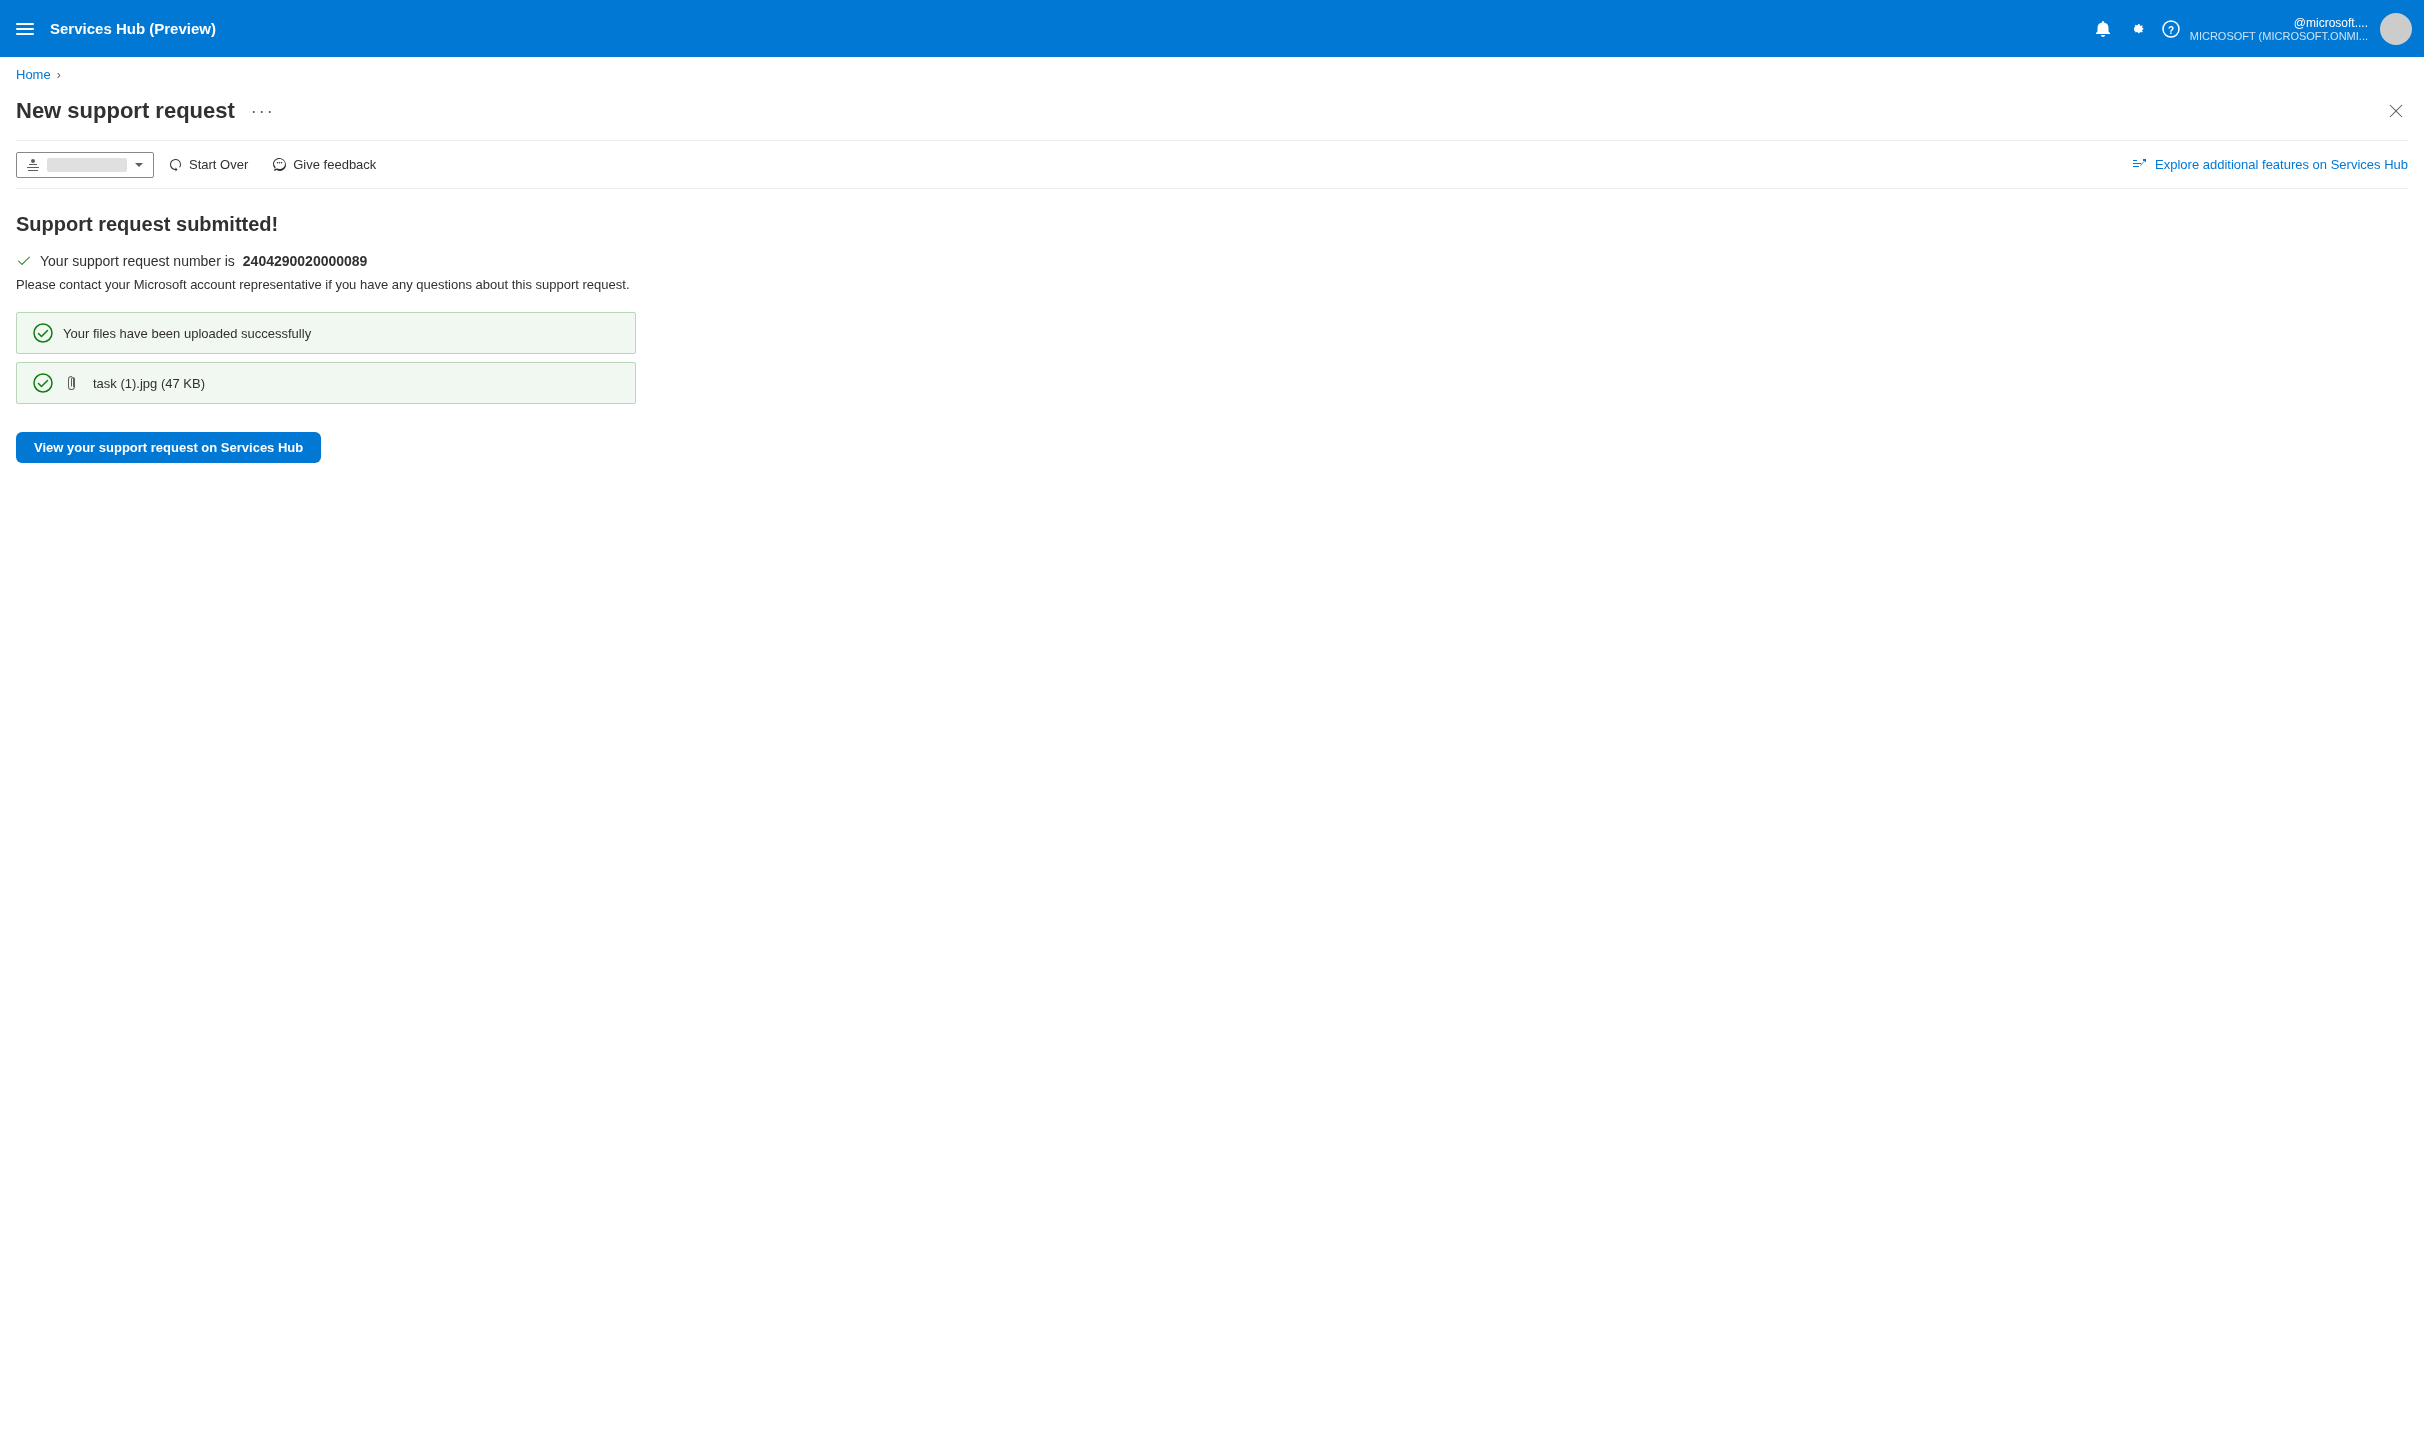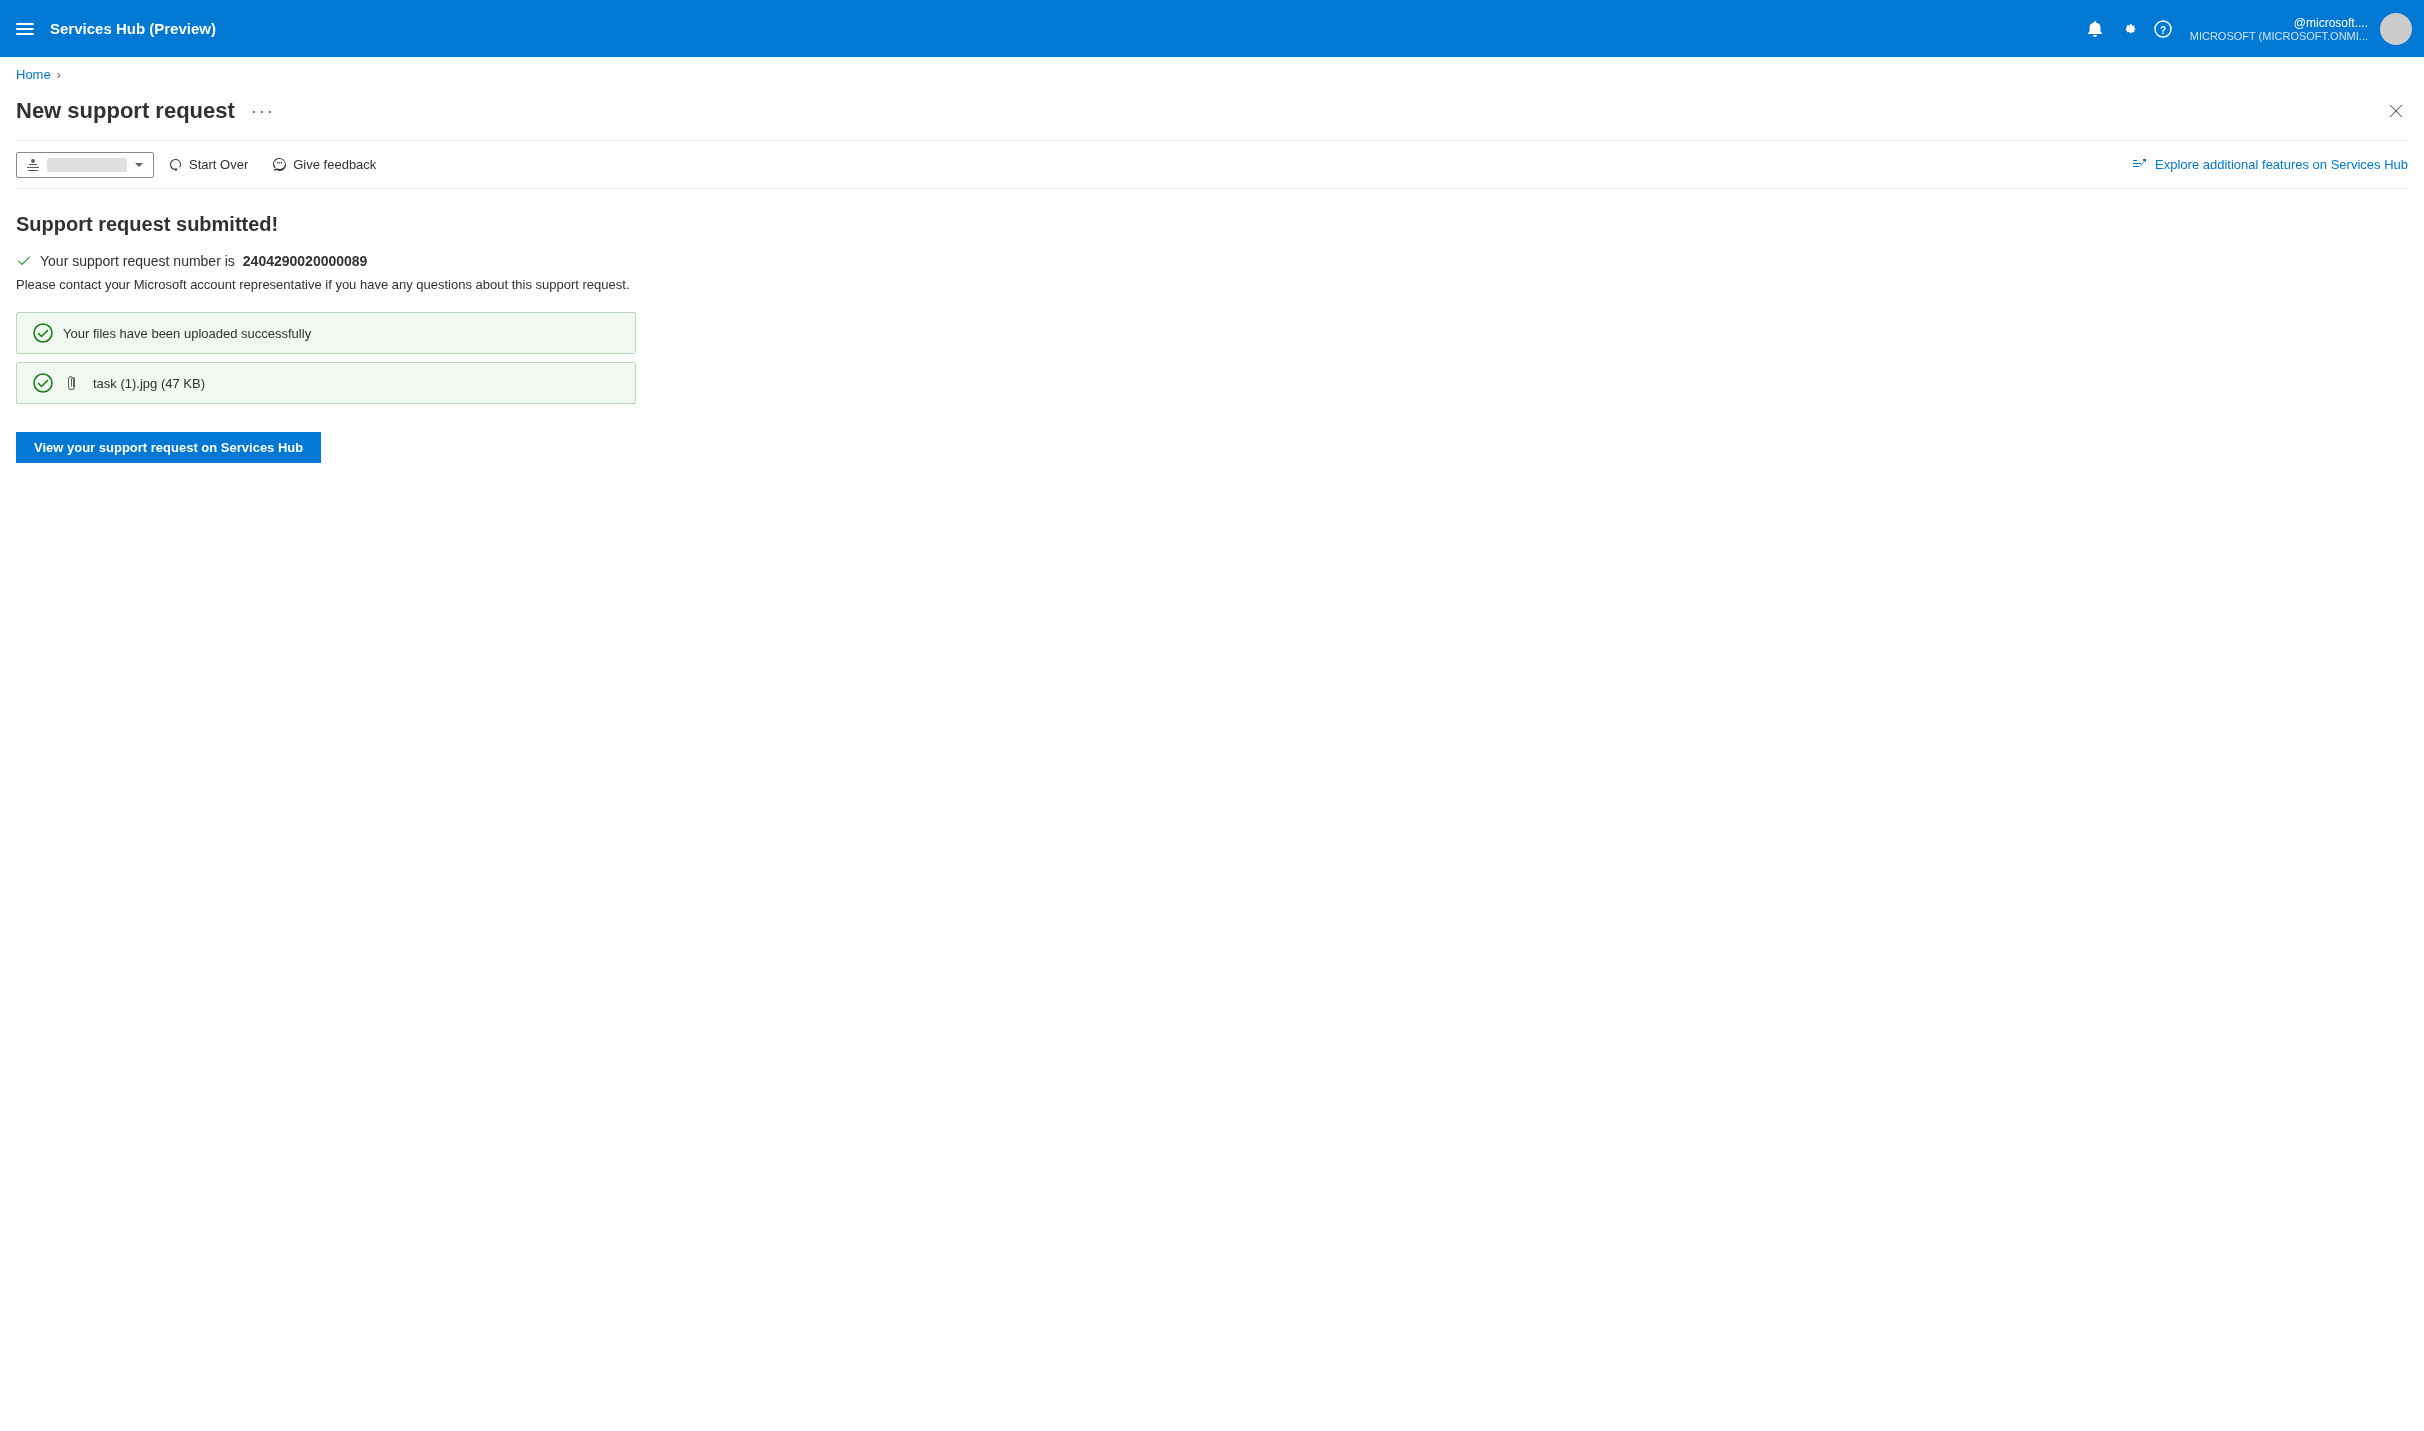--- a/index.html
+++ b/index.html
@@ -46,21 +46,20 @@
       font-size: 16px;
       display: flex;
       align-items: center;
       justify-content: center;
       border-radius: 2px;
     }
     .topbar-user {
       display: flex;
       flex-direction: column;
       align-items: flex-end;
-      margin-left: 8px;
     }
     .topbar-user-name {
       font-size: 12px;
       color: #fff;
     }
     .topbar-user-org {
       font-size: 11px;
       color: rgba(255,255,255,0.8);
     }
     .topbar-avatar {
@@ -271,21 +270,21 @@
 
     
     .view-btn {
       display: inline-flex;
       align-items: center;
       margin-top: 20px;
       padding: 8px 18px;
       background: #0078d4;
       color: #fff;
       border: none;
-      border-radius: 0;
+      border-radius: 6px;
       font-size: 13px;
       cursor: pointer;
       font-weight: 600;
       justify-content: center;
     }
 
     
     .icon-svg {
       display: inline-flex;
       align-items: center;

